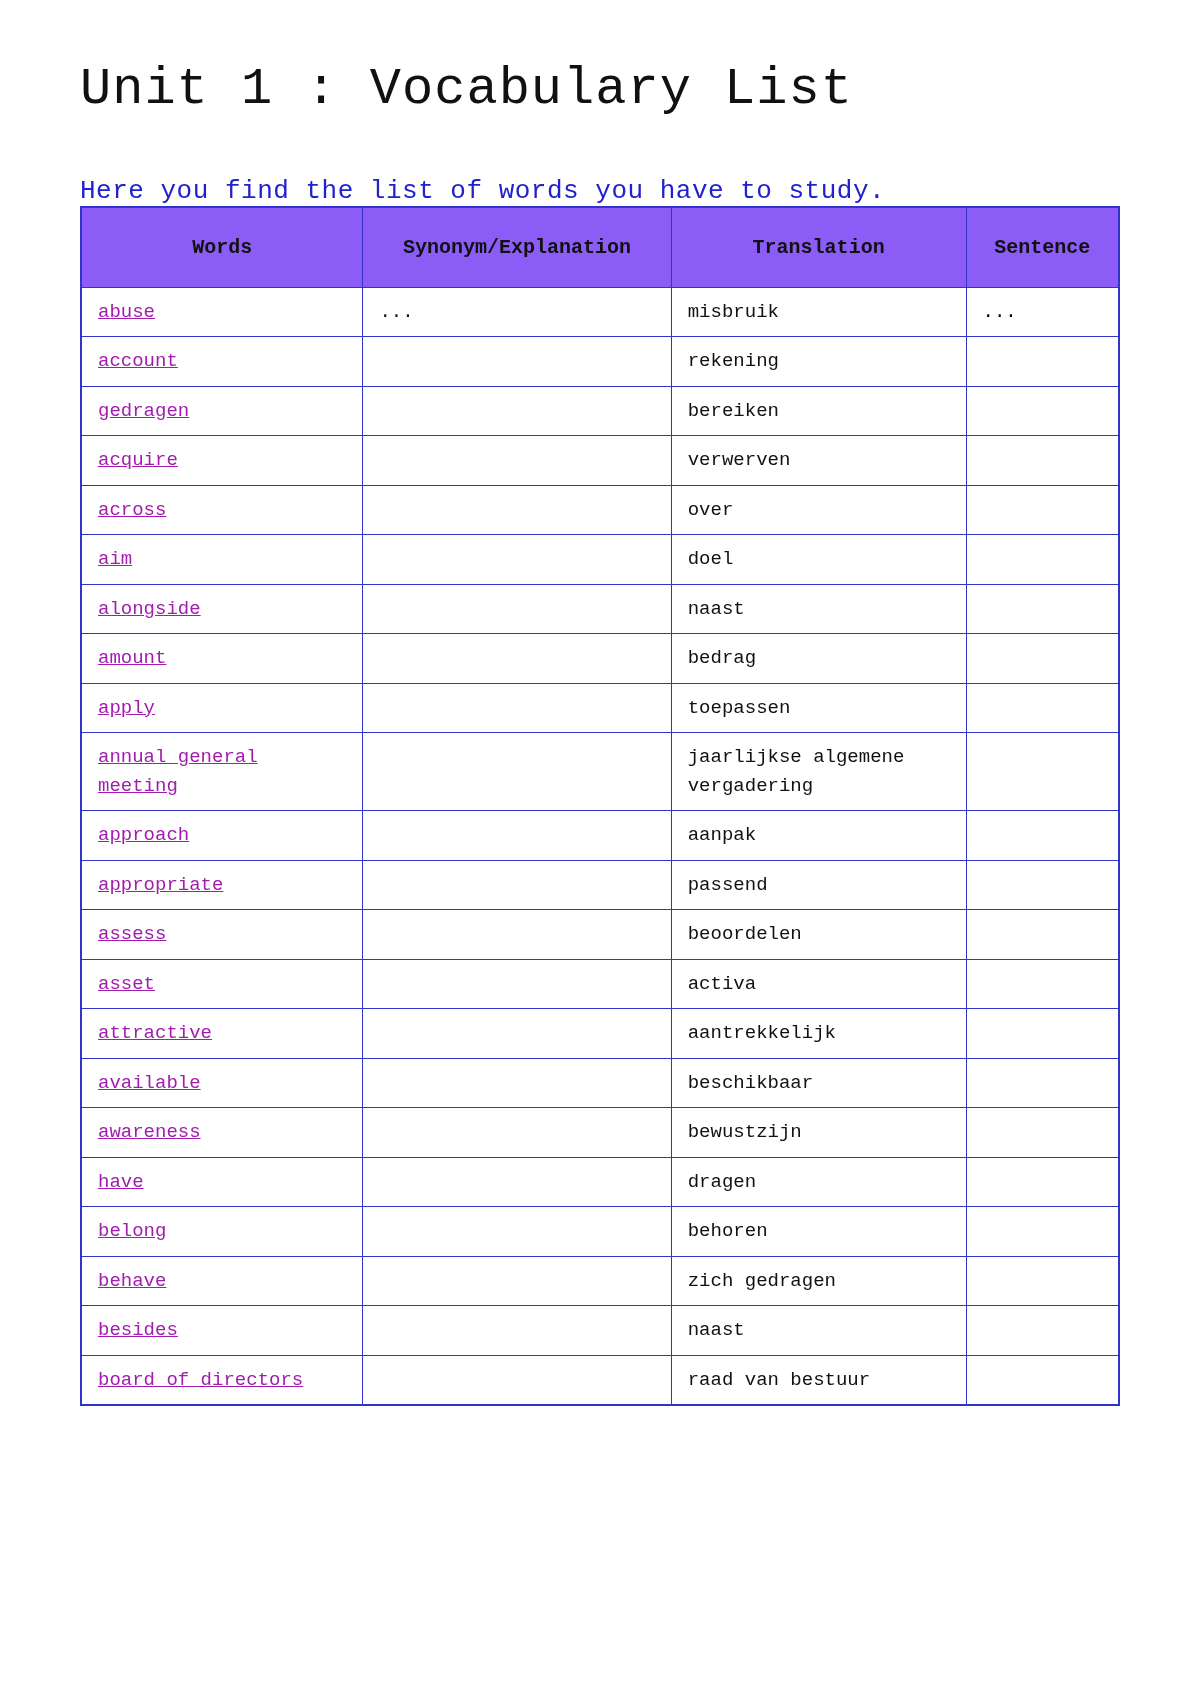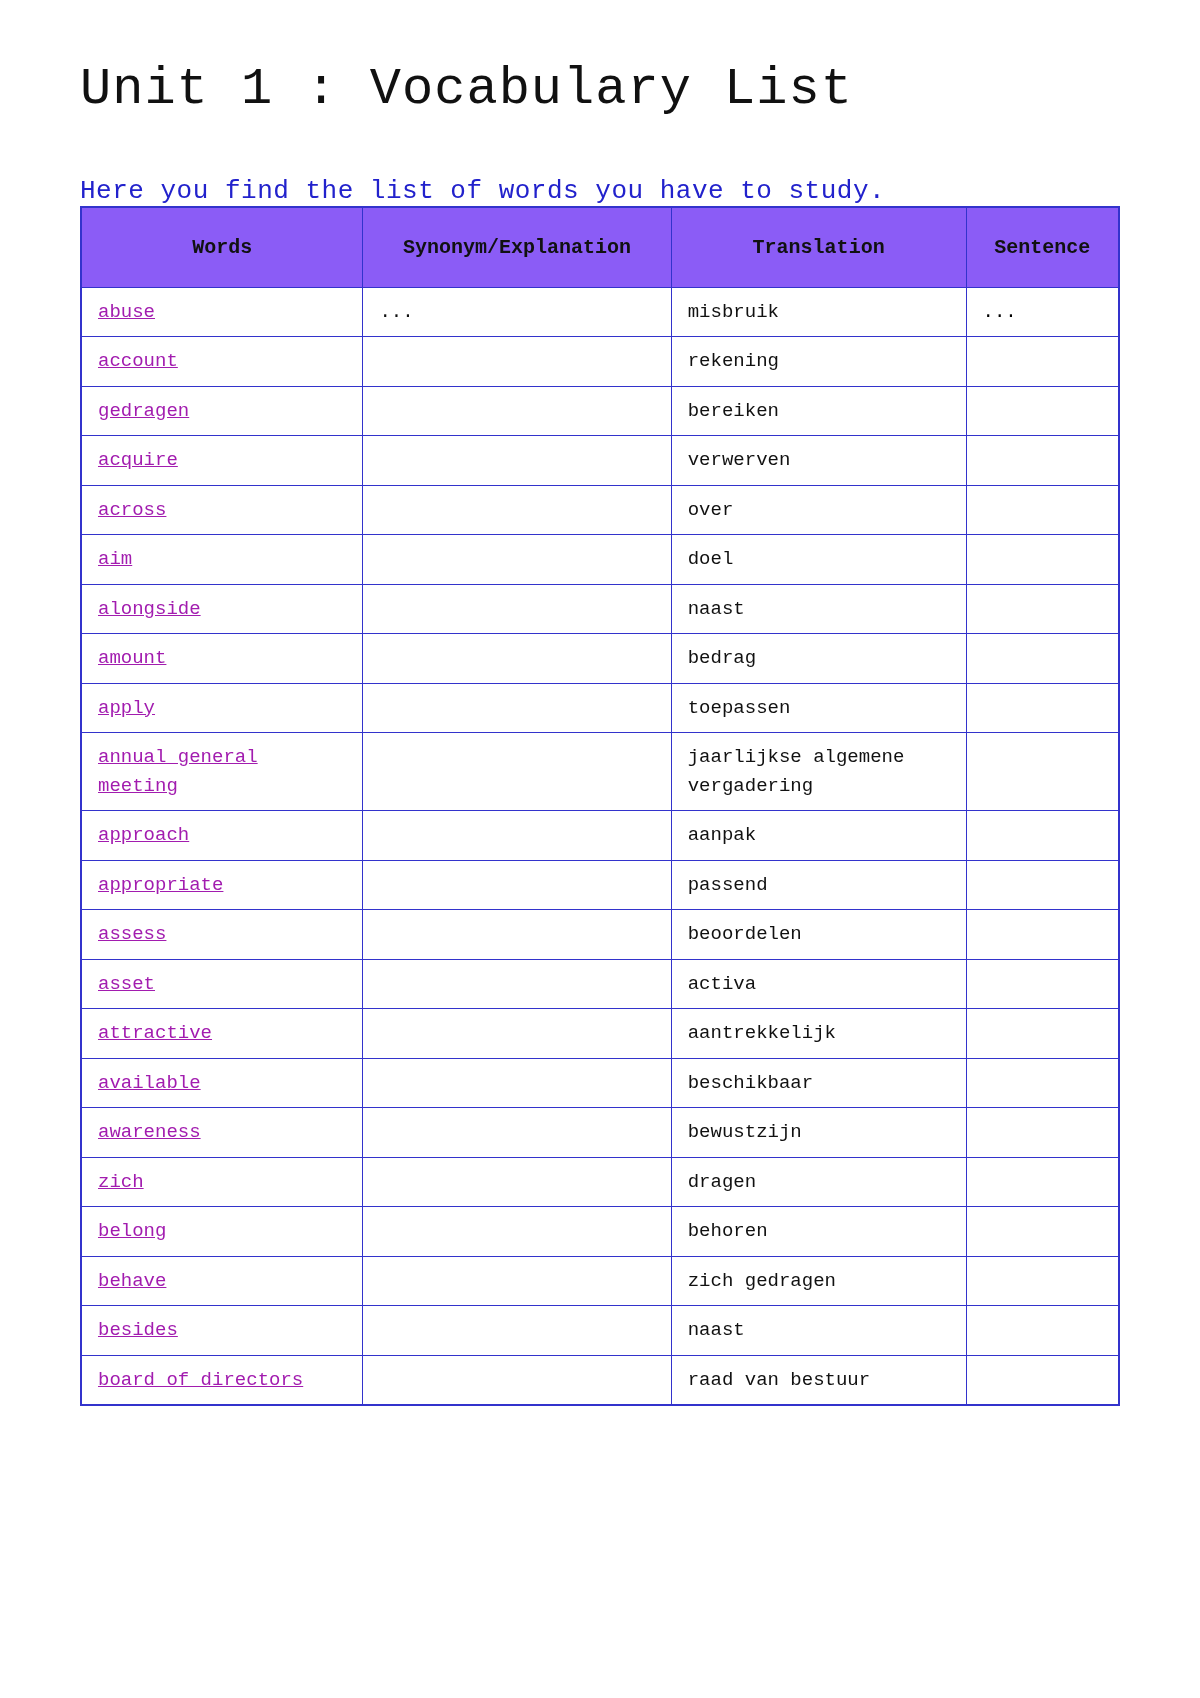--- a/index.html
+++ b/index.html
@@ -189,21 +189,21 @@
         <td class="translation-cell">beschikbaar</td>
         <td></td>
       </tr>
       <tr>
         <td><a class="word-link">awareness</a></td>
         <td class="ellipsis-cell"></td>
         <td class="translation-cell">bewustzijn</td>
         <td></td>
       </tr>
       <tr>
-        <td><a class="word-link">zich</a></td>
+        <td><a class="word-link">have</a></td>
         <td class="ellipsis-cell"></td>
         <td class="translation-cell">dragen</td>
         <td></td>
       </tr>
       <tr>
         <td><a class="word-link">belong</a></td>
         <td class="ellipsis-cell"></td>
         <td class="translation-cell">behoren</td>
         <td></td>
       </tr>

